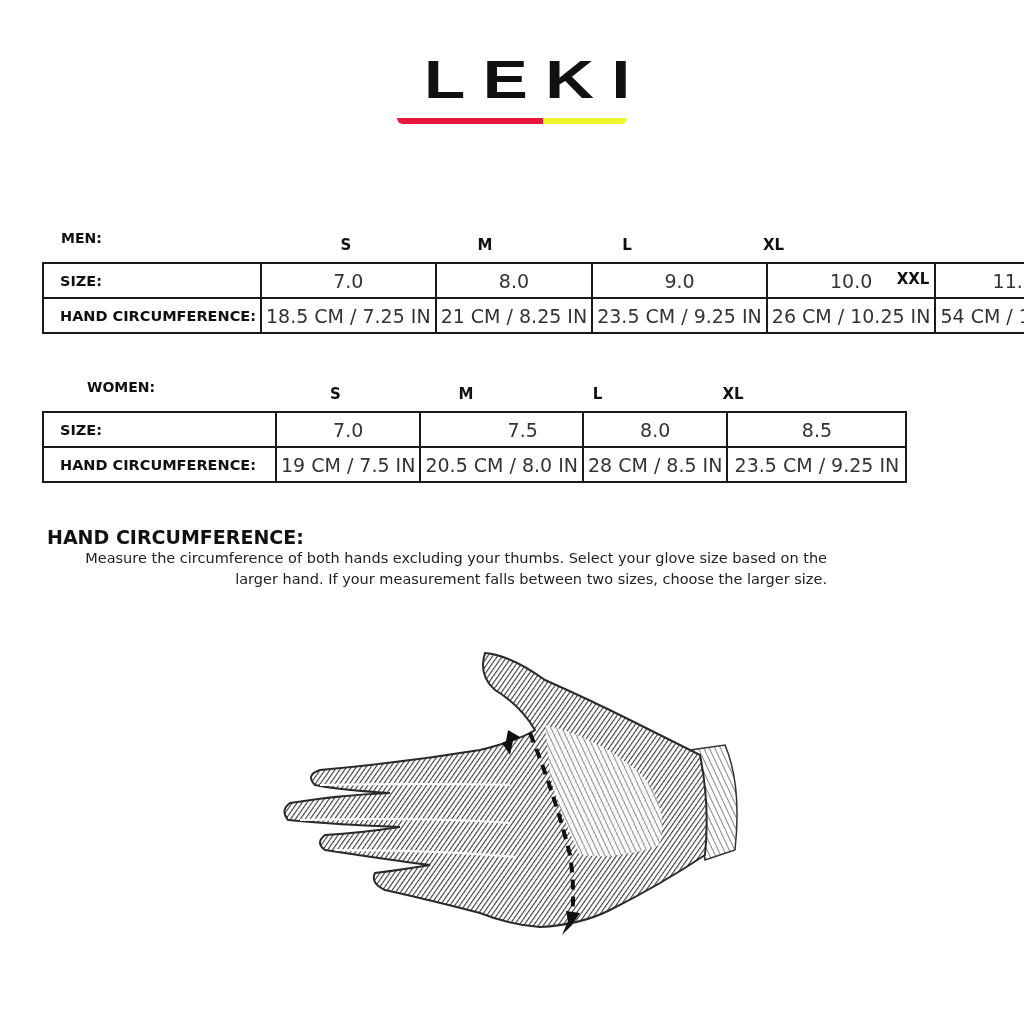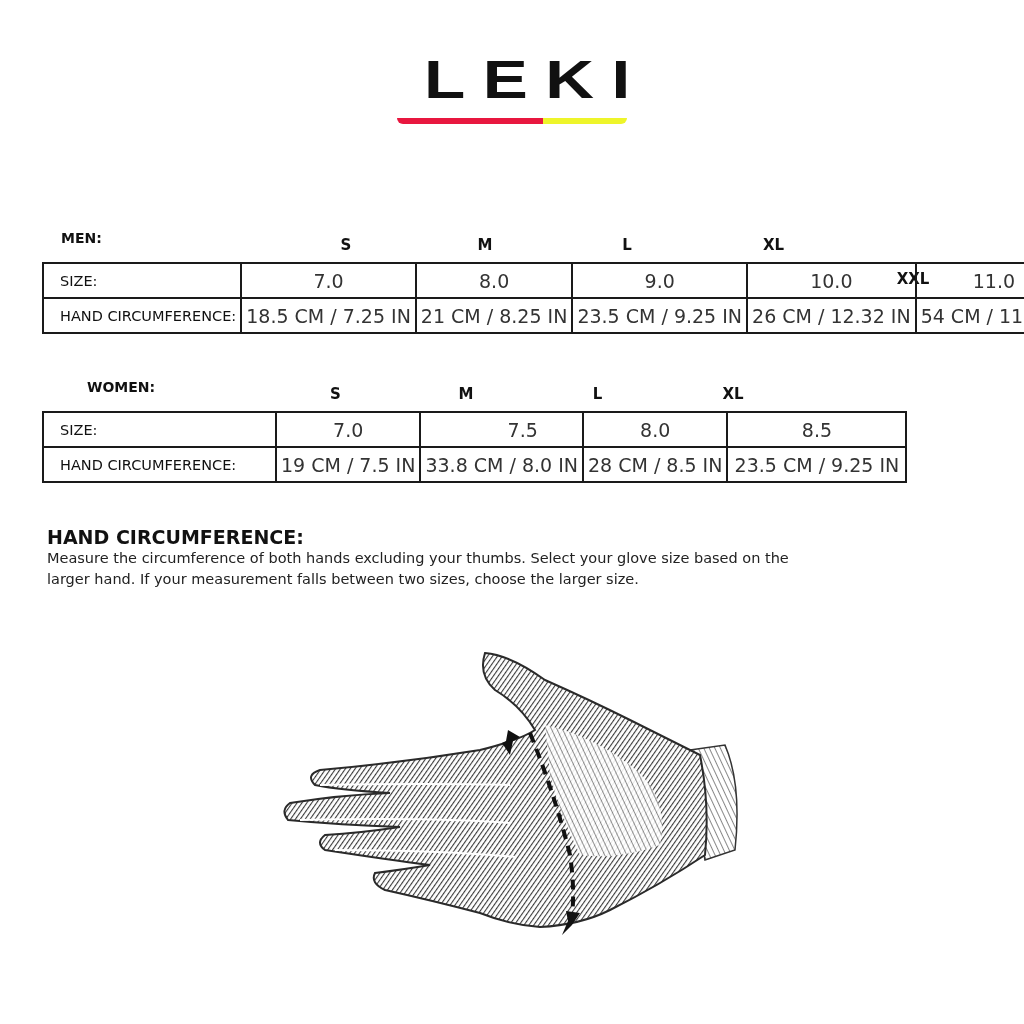--- a/index.html
+++ b/index.html
@@ -13,24 +13,24 @@
     .logo-stripe { position: absolute; left: 1px; top: 118px; height: 6px; display: flex; width: 230px; }
     .stripe-red { width: 146px; height: 6px; border-radius: 0 0 0 6px; }
     .stripe-yellow { width: 84px; height: 6px; border-radius: 0 0 6px 0; }
 
     .section-label { position: absolute; font-weight: bold; font-size: 14px; color: #111; }
     .col-head { position: absolute; font-weight: bold; font-size: 15px; color: #111; text-align: center; }
 
     table.size-table { position: absolute; border-collapse: collapse; }
     table.size-table td { border: 2px solid #1a1a1a; height: 35px; font-size: 19px; text-align: center;
       color: #333; font-weight: normal; padding: 0 4px; white-space: nowrap; }
-    table.size-table td.row-head { text-align: left; font-weight: normal; color: #111; padding-left: 16px; font-size: 14.5px; }
+    table.size-table td.row-head { text-align: left; font-weight: bold; color: #111; padding-left: 16px; font-size: 14.5px; }
 
     .info-title { position: absolute; left: 47px; top: 526px; font-weight: bold; font-size: 19px; color: #111; }
-    .info-text { position: absolute; left: 47px; top: 548px; width: 780px; font-size: 14.5px; line-height: 21px; color: #222; }
+    .info-text { position: absolute; left: 47px; top: 548px; width: 780px; font-size: 14.5px; line-height: 21px; color: #222; text-align: right; }
 
     .hand { position: absolute; left: 280px; top: 645px; width: 465px; height: 290px; }
   </style>
 </head>
 <body>
 
 <div class="logo">
   <div class="logo-text">LEKI</div>
 </div>
 <div class="logo-stripe" style="left:397px; top:118px;">
@@ -53,21 +53,21 @@
     <td style="width:136px;">8.0</td>
     <td style="width:164px;">9.0</td>
     <td style="width:167px;">10.0</td>
     <td style="width:124px;">11.0</td>
   </tr>
   <tr>
     <td class="row-head">HAND CIRCUMFERENCE:</td>
     <td>18.5 CM / 7.25 IN</td>
     <td>21 CM / 8.25 IN</td>
     <td>23.5 CM / 9.25 IN</td>
-    <td>26 CM / 12.32 IN</td>
+    <td>26 CM / 10.25 IN</td>
     <td>54 CM / 11.5 IN</td>
   </tr>
 </tbody>
   </table>
 
 <div class="section-label" style="left:61px; top:379px;margin-left:26px;">WOMEN:</div>
 <div class="col-head" style="left:275px; top:385px; width:121px;">S</div>
 <div class="col-head" style="left:396px; top:385px; width:140px;">M</div>
 <div class="col-head" style="left:536px; top:385px; width:123px;">L</div>
 <div class="col-head" style="left:659px; top:385px; width:148px;">XL</div>
@@ -77,21 +77,21 @@
       <tr>
     <td class="row-head" style="width:233px;">SIZE:</td>
     <td style="width:121px;">7.0</td>
     <td style="width:116px;padding-left:46px;">7.5</td>
     <td style="width:123px;">8.0</td>
     <td style="width:179px;">8.5</td>
   </tr>
   <tr>
     <td class="row-head">HAND CIRCUMFERENCE:</td>
     <td>19 CM / 7.5 IN</td>
-    <td>33.8 CM / 8.0 IN</td>
+    <td>20.5 CM / 8.0 IN</td>
     <td>28 CM / 8.5 IN</td>
     <td>23.5 CM / 9.25 IN</td>
   </tr>
 </tbody>
   </table>
 
 <div class="info-title">HAND CIRCUMFERENCE:</div>
 <div class="info-text">Measure the circumference of both hands excluding your thumbs. Select your glove size based on the larger hand. If your measurement falls between two sizes, choose the larger size.</div>
 
 <div class="hand">

